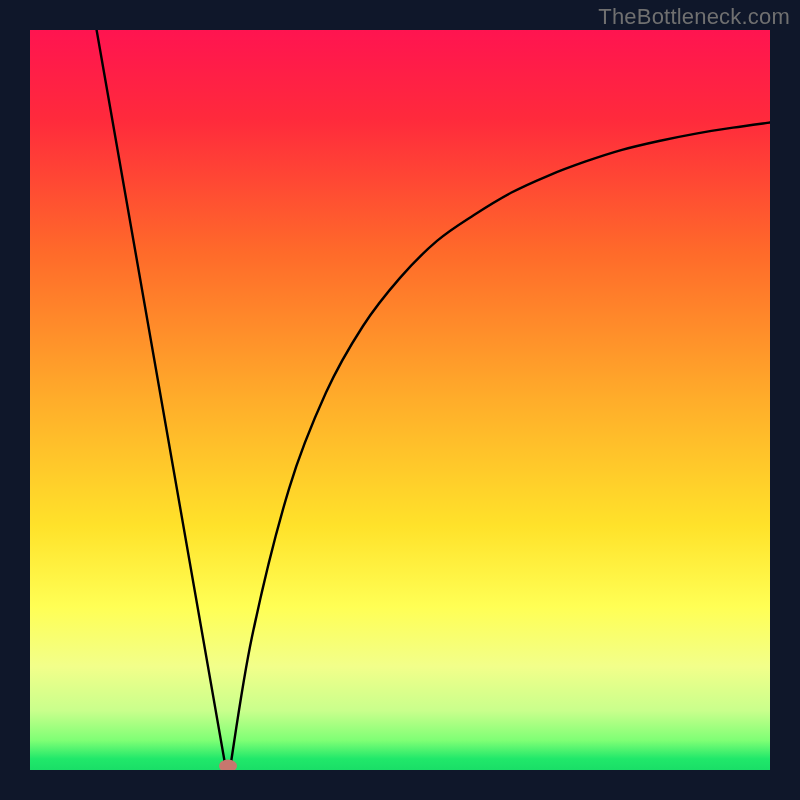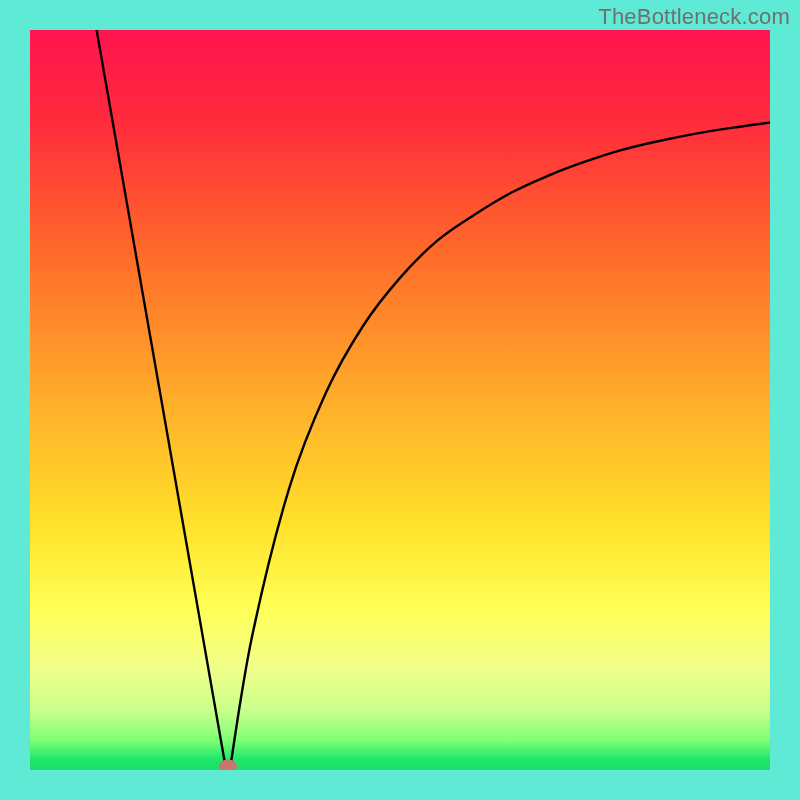--- a/index.html
+++ b/index.html
@@ -8,21 +8,21 @@
     width: 800px;
     height: 800px;
     overflow: hidden;
     background: #000;
     font-family: Arial, Helvetica, sans-serif;
   }
   .frame {
     position: relative;
     width: 800px;
     height: 800px;
-    background: #5eead4;
+    background: #0f172a;
   }
   .plot {
     position: absolute;
     left: 30px;
     top: 30px;
     width: 740px;
     height: 740px;
     overflow: hidden;
   }
   .gradient {

